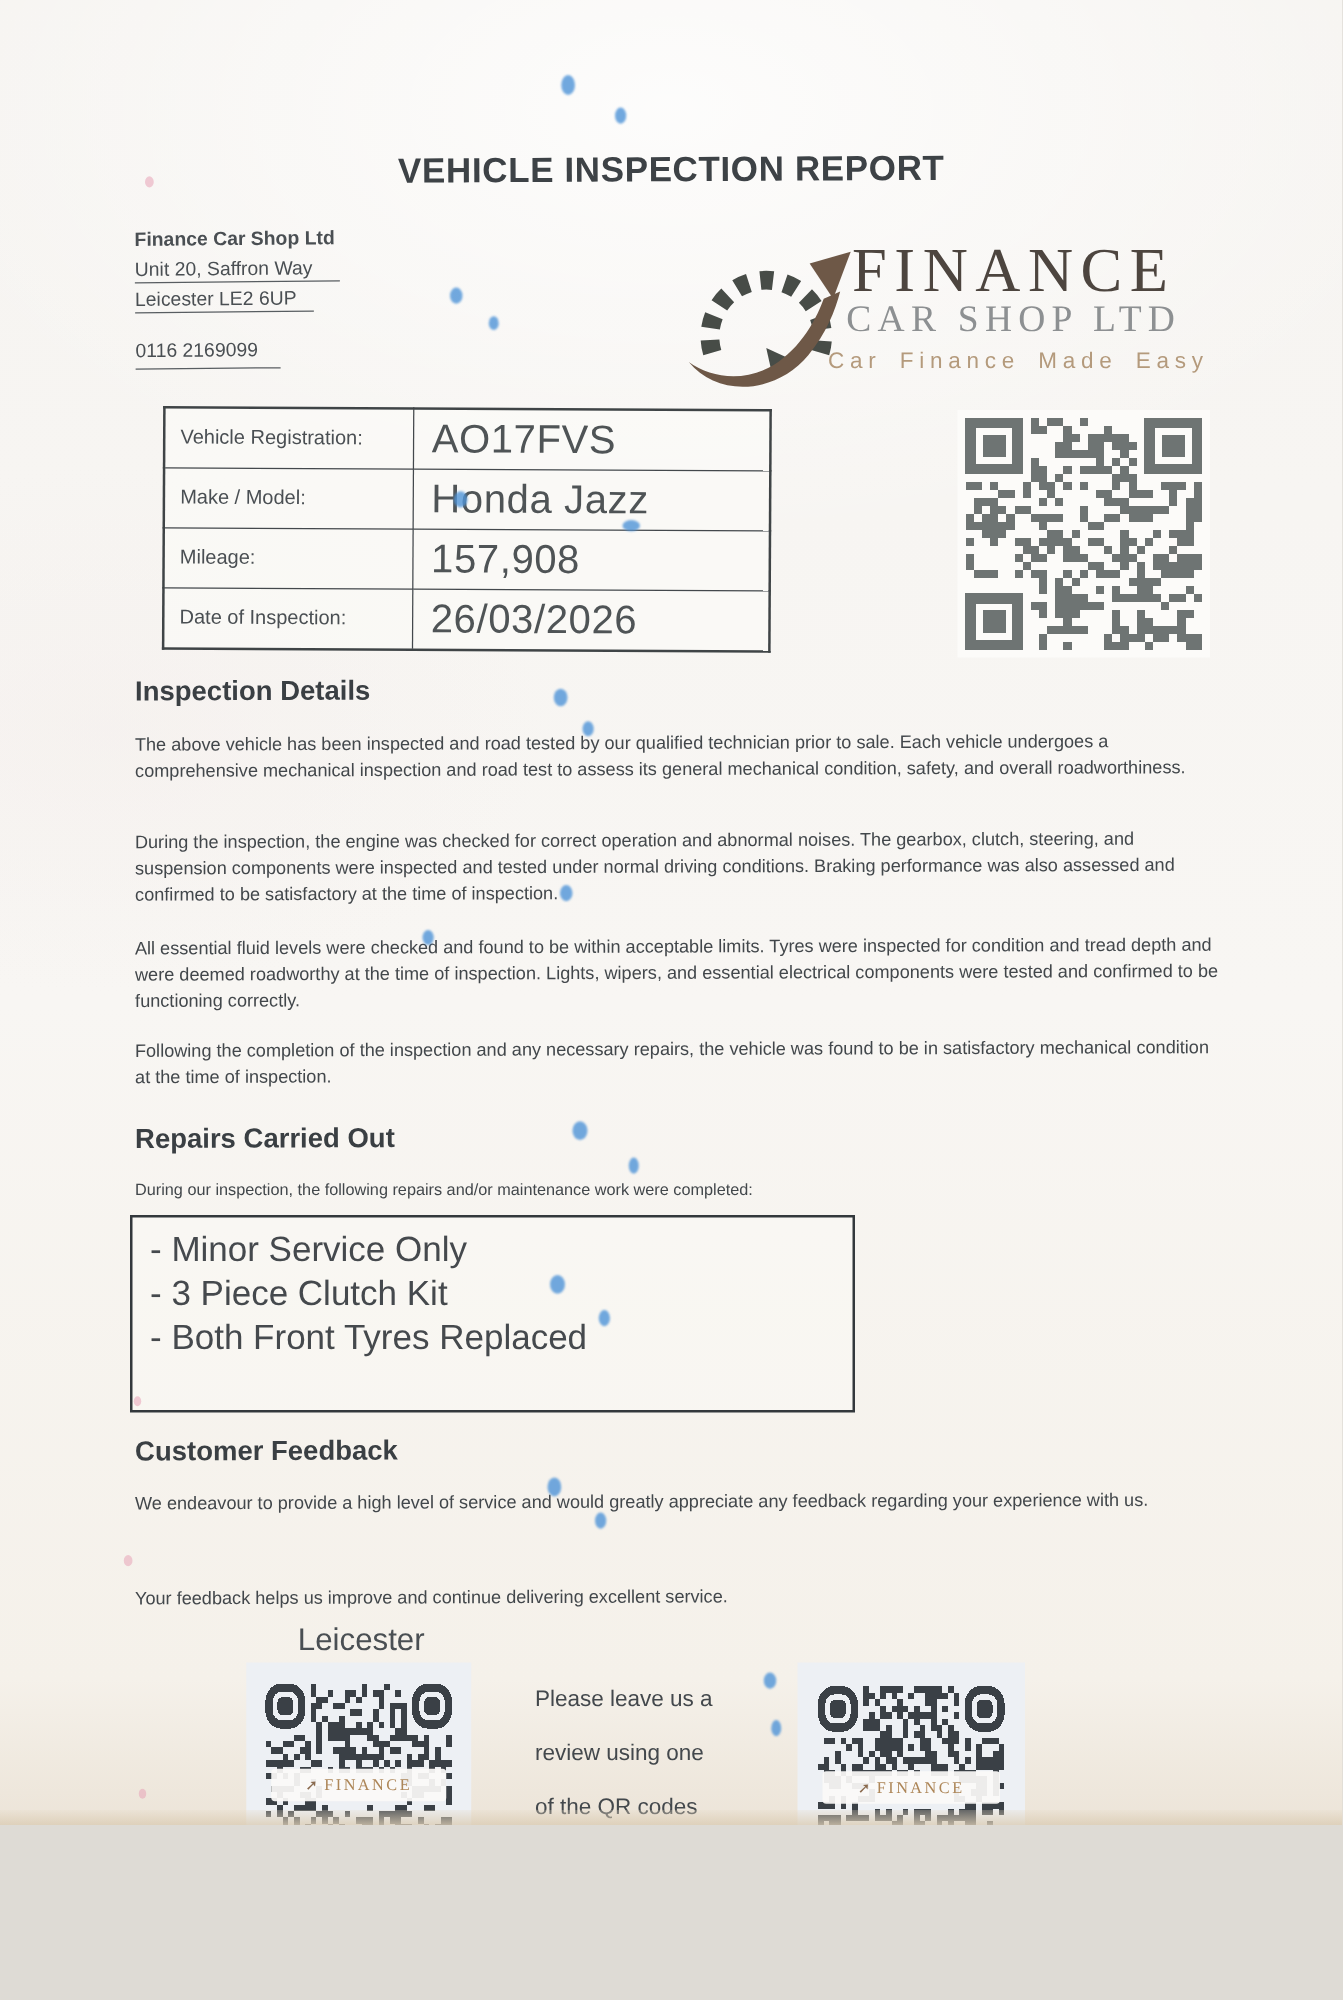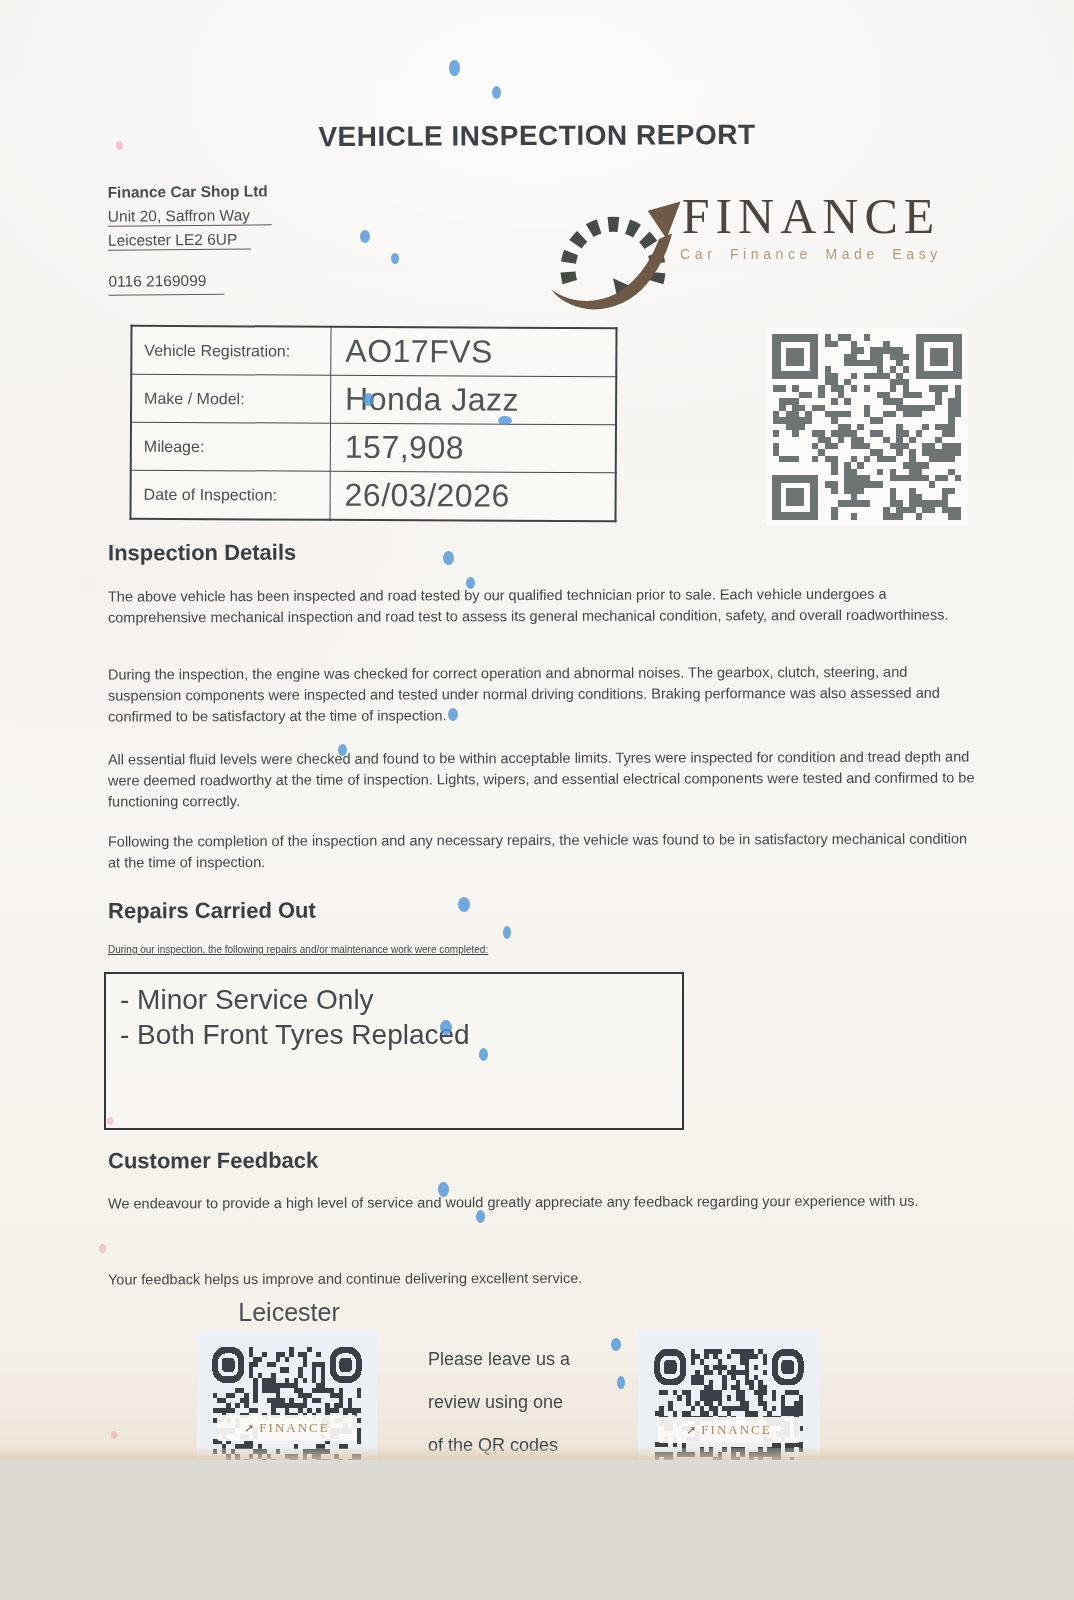--- a/index.html
+++ b/index.html
@@ -19,35 +19,35 @@
   .company .co-name{font-weight:bold;}
   .co-u{border-bottom:1.6px solid #585d61;padding-bottom:1px;}
   .co-phone{margin-top:17px;display:inline-block;}
   
   .logo-mark{left:545px;top:192px;width:136px;height:122px;}
   .logo-text{left:655px;top:192px;width:312px;text-align:center;}
   .logo-line1{font-family:"Liberation Serif", serif;font-size:50px;line-height:48px;
               letter-spacing:6px;color:#4d453f;white-space:nowrap;}
   .logo-line2{font-family:"Liberation Serif", serif;font-size:30px;line-height:32px;
               letter-spacing:5px;color:#8d9092;white-space:nowrap;}
-  .logo-tagline{font-size:14px;letter-spacing:4.6px;word-spacing:5px;color:#b49a7c;
-                margin-top:6px;white-space:nowrap;}
+  .logo-tagline{font-size:18px;letter-spacing:4.6px;word-spacing:5px;color:#b49a7c;
+                margin-top:6px;white-space:nowrap;text-align:right;}
   
   .vtable{left:130px;top:326px;width:487px;border-collapse:collapse;transform:rotate(.3deg);
           background:rgba(252,251,249,.6);}
   .vtable td{border:1.6px solid #43484c;height:47px;vertical-align:middle;}
   .vtable{border:2px solid #3f4446;}
   .t-label{width:182px;padding:0 4px 0 12px;font-size:16px;color:#4a4f53;}
   .t-value{padding:0 4px 0 14px;font-size:32px;color:#4f5456;letter-spacing:.5px;}
   .qr-top-panel{left:766px;top:328px;width:202px;height:198px;background:#fcfbf9;padding:0;}
   .qr-top-panel svg{width:100%;height:100%;}
   
   .h2{left:108px;font-size:22px;font-weight:bold;color:#3a3f43;transform:rotate(-.2deg);}
   .para{left:108px;width:868px;font-size:14.5px;line-height:21px;color:#42474b;transform:rotate(-.2deg);}
-  .repairs-intro{left:108px;width:868px;font-size:10px;color:#42474b;text-decoration:underline;}
+  .repairs-intro{left:108px;width:868px;font-size:13px;color:#42474b;}
   .repairs-box{left:104px;top:972px;width:580px;height:158px;border:2px solid #33383c;
                padding:8px 14px;box-sizing:border-box;background:rgba(252,251,249,.35);}
   .repair-item{font-size:28px;line-height:35px;color:#45494d;}
   
   .loc-label{width:200px;text-align:center;font-size:25px;color:#4a4f53;}
   .qr-panel{background:#edf0f4;display:flex;align-items:center;justify-content:center;position:absolute;}
   .qr-panel svg{display:block;}
   .qr-logo-band{position:absolute;left:11%;top:42%;width:78%;height:26px;background:rgba(251,250,248,.93);
                 border-radius:3px;display:flex;align-items:center;justify-content:center;
                 font-family:"Liberation Serif", serif;font-size:13px;letter-spacing:2px;
@@ -80,20 +80,21 @@
   <div class="abs logo-mark">
     <svg viewBox="0 0 140 130" width="136" height="122">
       <path d="M 24 96 A 48 48 0 1 1 116 96" fill="none" stroke="#474c47" stroke-width="16" stroke-dasharray="11 10"></path>
       <polygon points="70,92 96,104 74,110" fill="#474c47"></polygon>
       <path d="M4,104 C 28,134 78,132 106,98 C 121,80 129,60 133,44 L 119,50 C 111,72 96,96 72,109 C 48,121 22,117 4,104 Z" fill="#6e5847"></path>
       <polygon points="107,20 142,10 127,50" fill="#6e5847"></polygon>
     </svg>
   </div>
   <div class="abs logo-text">
     <div class="logo-line1">FINANCE</div>
+    <div class="logo-line2">CAR SHOP LTD</div>
     <div class="logo-tagline">Car Finance Made Easy</div>
   </div>
 
   <table class="abs vtable">
     <tbody>
         <tr>
           <td class="t-label">Vehicle Registration:</td>
           <td class="t-value">AO17FVS</td>
         </tr>
         <tr>
@@ -408,20 +409,21 @@
   <div class="abs para" style="top:585px;">The above vehicle has been inspected and road tested by our qualified technician prior to sale. Each vehicle undergoes a comprehensive mechanical inspection and road test to assess its general mechanical condition, safety, and overall roadworthiness.</div>
   <div class="abs para" style="top:663px;">During the inspection, the engine was checked for correct operation and abnormal noises. The gearbox, clutch, steering, and suspension components were inspected and tested under normal driving conditions. Braking performance was also assessed and confirmed to be satisfactory at the time of inspection.</div>
   <div class="abs para" style="top:748px;">All essential fluid levels were checked and found to be within acceptable limits. Tyres were inspected for condition and tread depth and were deemed roadworthy at the time of inspection. Lights, wipers, and essential electrical components were tested and confirmed to be functioning correctly.</div>
   <div class="abs para" style="top:830px;">Following the completion of the inspection and any necessary repairs, the vehicle was found to be in satisfactory mechanical condition at the time of inspection.</div>
 
   <div class="abs h2" style="top:898px;">Repairs Carried Out</div>
   <div class="abs repairs-intro" style="top:944px;">During our inspection, the following repairs and/or maintenance work were completed:</div>
   <div class="abs repairs-box">
     <div>
         <div class="repair-item">-  Minor Service Only</div>
+        <div class="repair-item">-  3 Piece Clutch Kit</div>
         <div class="repair-item">-  Both Front Tyres Replaced</div>
       </div>
   </div>
 
   <div class="abs h2" style="top:1148px;">Customer Feedback</div>
   <div class="abs para" style="top:1192px;">We endeavour to provide a high level of service and would greatly appreciate any feedback regarding your experience with us.</div>
   <div class="abs para" style="top:1268px;">Your feedback helps us improve and continue delivering excellent service.</div>
 
   <div class="abs loc-label" style="left:189px;top:1298px;">Leicester</div>
   <div class="abs loc-label" style="left:631px;top:1353px;">Coventry</div>

